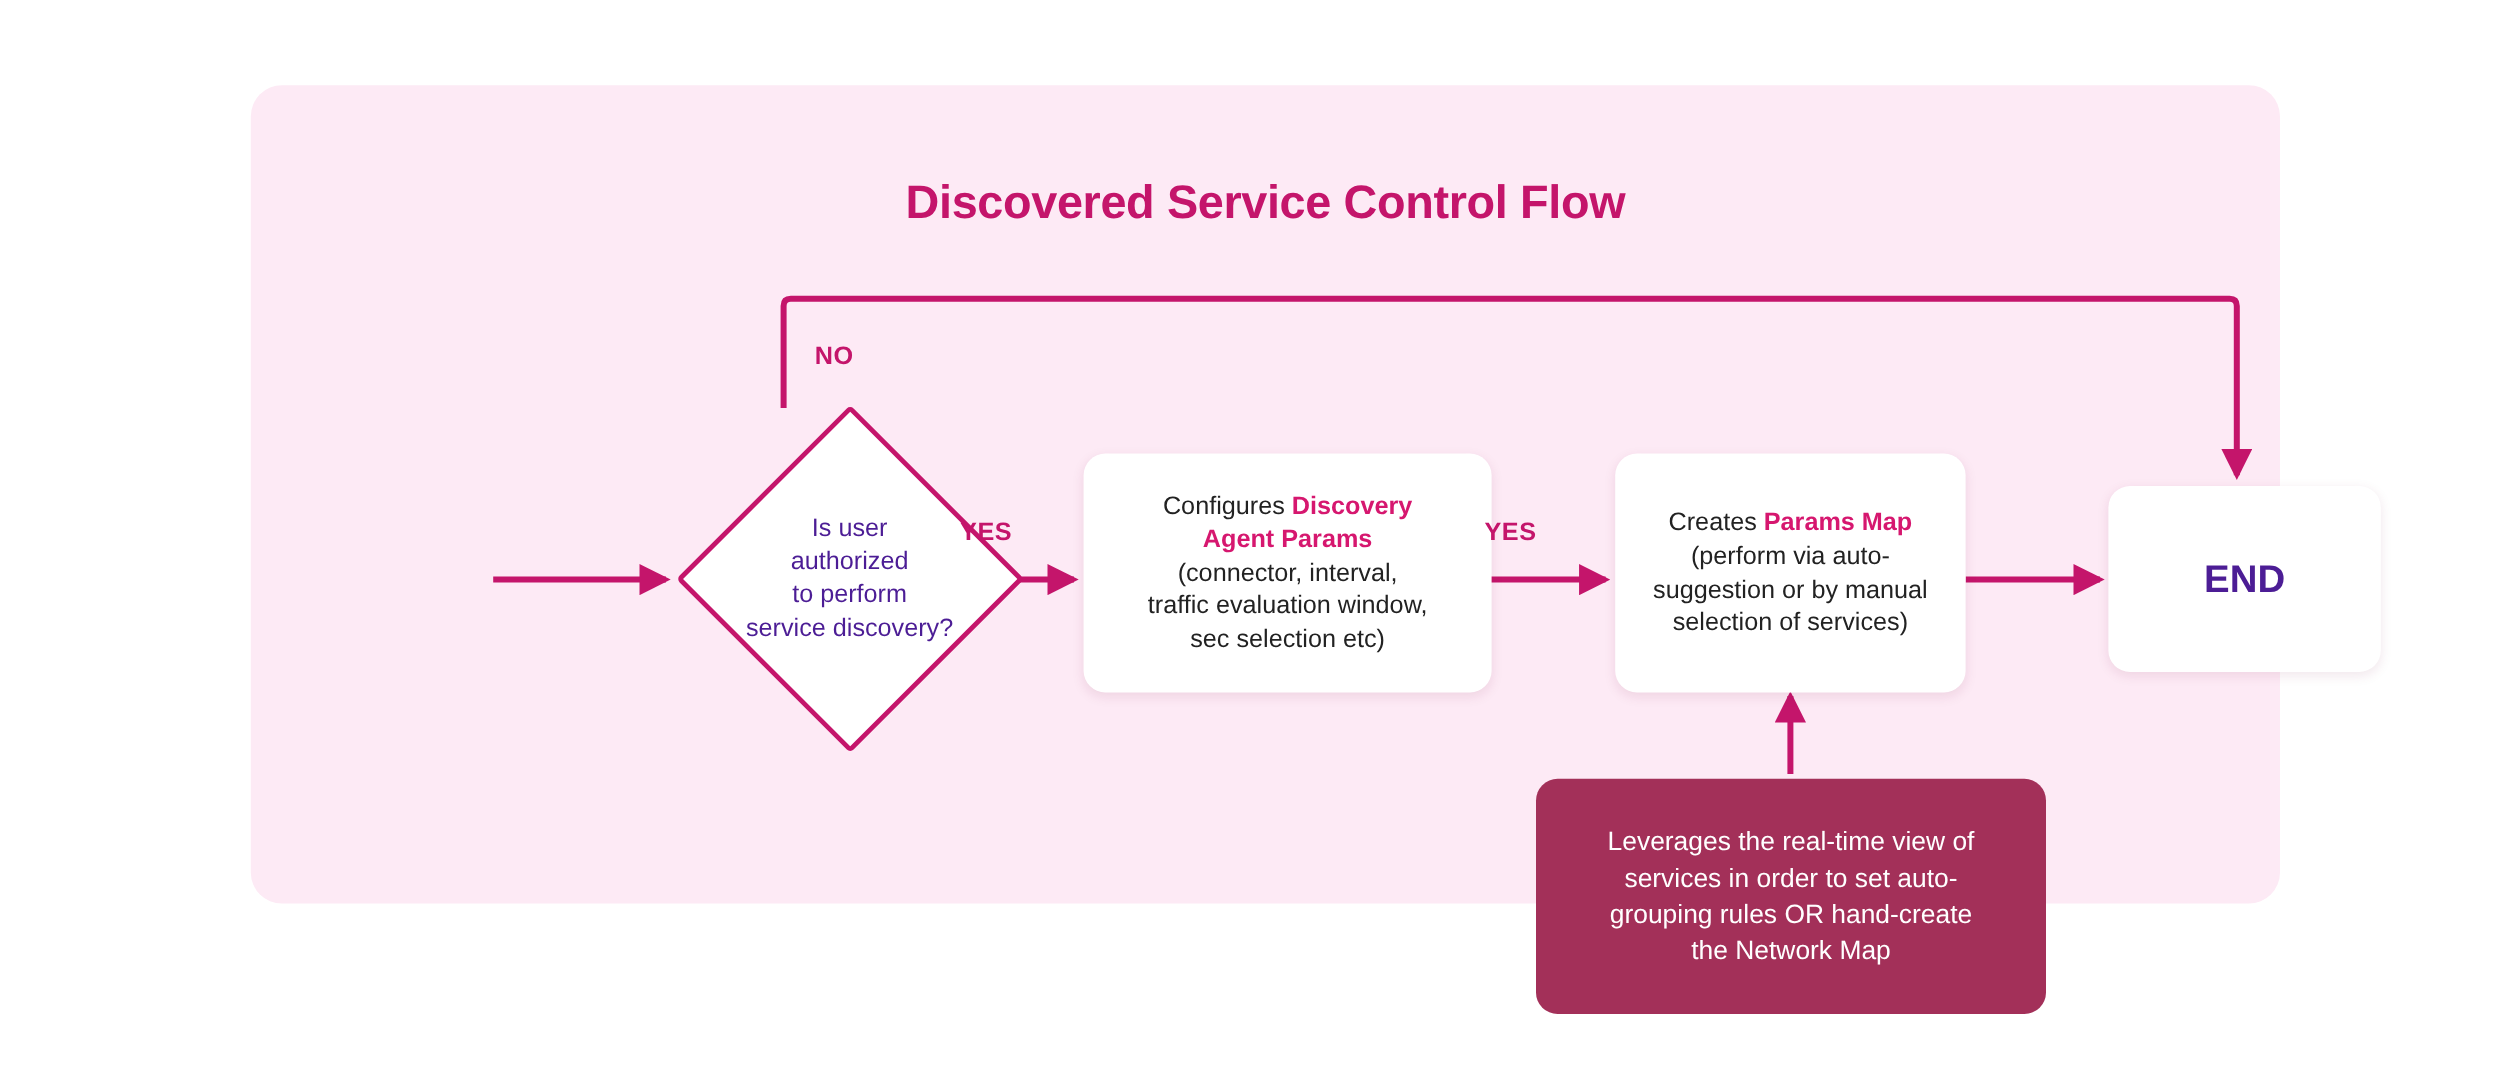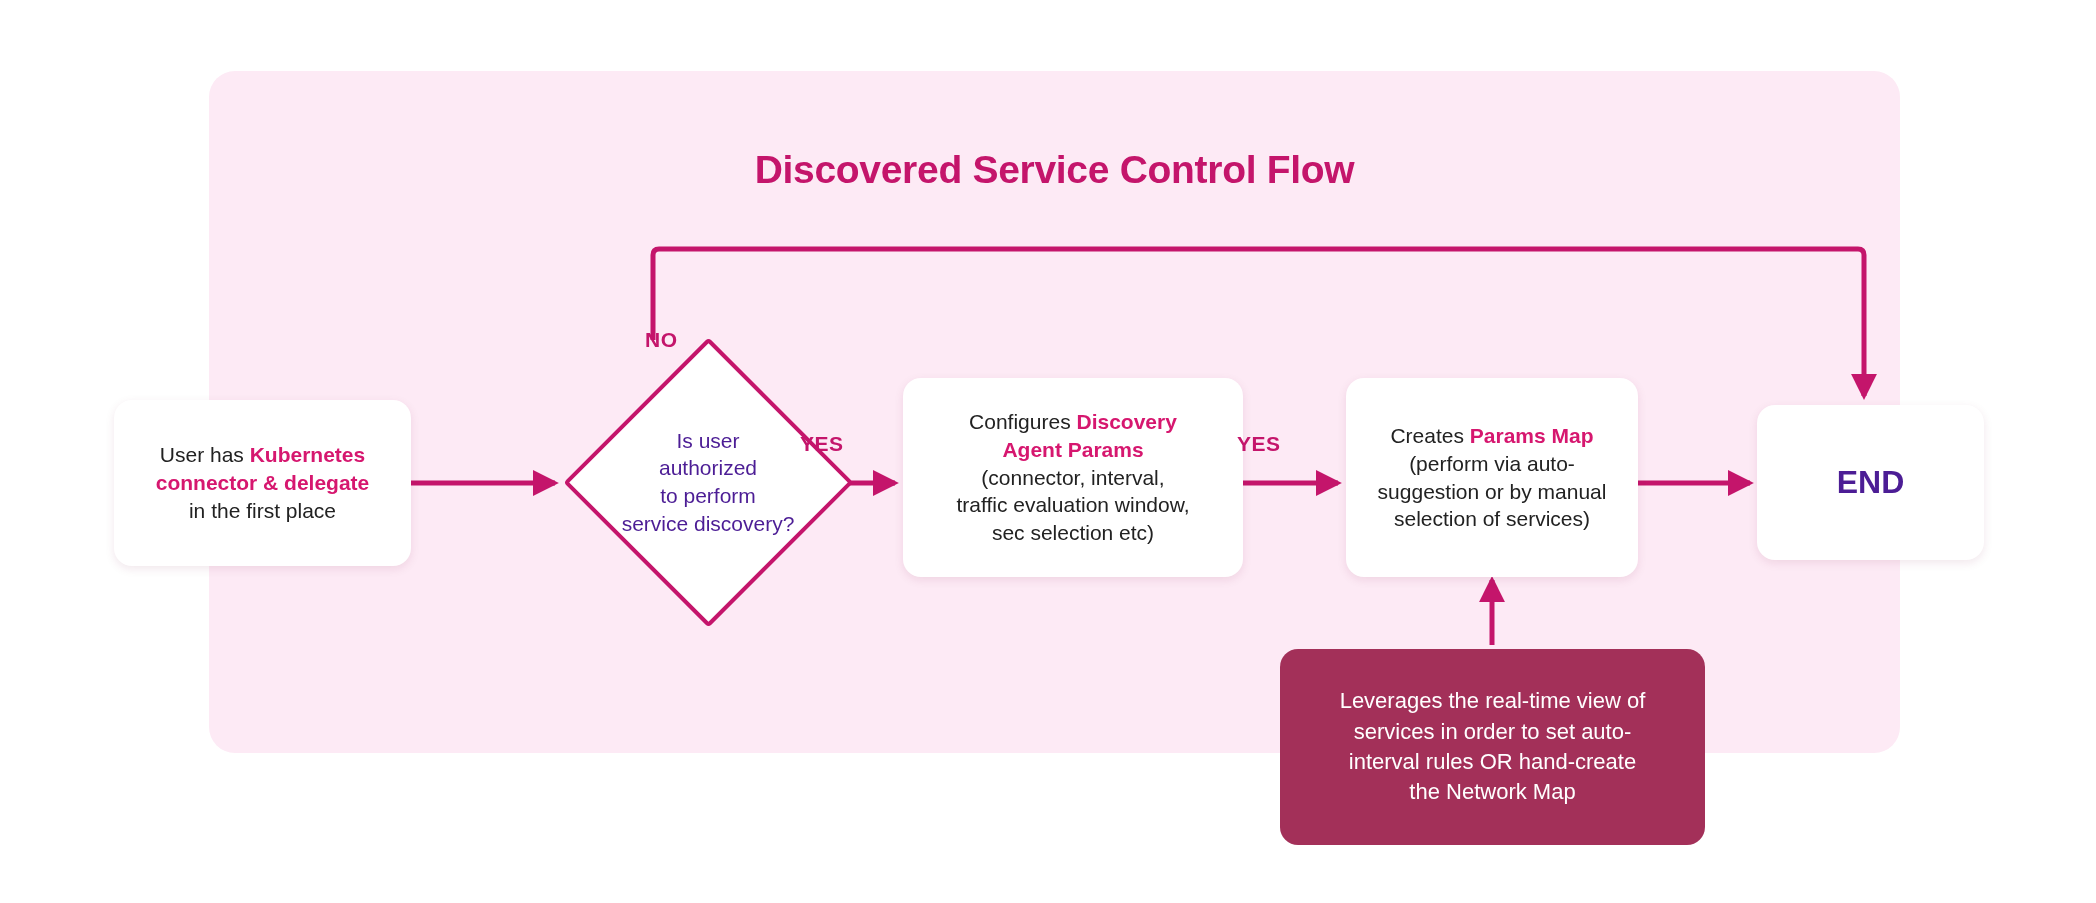--- a/index.html
+++ b/index.html
@@ -171,21 +171,21 @@
   }
 
   
   .edge-label {
     position: absolute;
     font-size: 21px;
     font-weight: bold;
     color: #c4156b;
     letter-spacing: 0.5px;
   }
-  #label-no   { left: 645px; top: 285px; margin-top: 43px; }
+  #label-no   { left: 679px; top: 285px; }
   #label-yes1 { left: 800px; top: 432px; }
   #label-yes2 { left: 1237px; top: 432px; }
 </style>
 </head>
 <body>
 
 <div id="canvas">
 
   <div id="panel"></div>
 
@@ -204,27 +204,20 @@
 
     <path d="M 1195 483 L 1338 483" stroke="#c4156b" stroke-width="5" fill="none" marker-end="url(#arrow)"></path>
 
     <path d="M 1638 483 L 1750 483" stroke="#c4156b" stroke-width="5" fill="none" marker-end="url(#arrow)"></path>
 
     <path d="M 653 340 L 653 255 Q 653 249 659 249 L 1858 249 Q 1864 249 1864 255 L 1864 396" stroke="#c4156b" stroke-width="5" fill="none" marker-end="url(#arrow)"></path>
 
     <path d="M 1492 645 L 1492 580" stroke="#c4156b" stroke-width="5" fill="none" marker-end="url(#arrow)"></path>
   </svg>
 
-  <div class="node" id="node-start">
-    <div>
-      <span>User has </span><span class="hl">Kubernetes</span><br>
-      <span class="hl">connector &amp; delegate</span><br>
-      <span>in the first place</span>
-    </div>
-  </div>
 
   <div id="node-decision">
     <div class="diamond-shape"></div>
     <div class="diamond-label">
       <div>
         <span>Is user</span><br>
         <span class="hl">authorized</span><br>
         <span>to perform</span><br>
         <span class="hl">service discovery</span><span>?</span>
       </div>
@@ -249,21 +242,21 @@
       <span>selection of services)</span>
     </div>
   </div>
 
   <div class="node" id="node-end">END</div>
 
   <div id="node-note">
     <div>
       <span>Leverages the real-time view of</span><br>
       <span>services in order to set auto-</span><br>
-      <span>interval rules OR hand-create</span><br>
+      <span>grouping rules OR hand-create</span><br>
       <span>the Network Map</span>
     </div>
   </div>
 
   <div class="edge-label" id="label-no">NO</div>
   <div class="edge-label" id="label-yes1">YES</div>
   <div class="edge-label" id="label-yes2">YES</div>
 
 </div>
 

